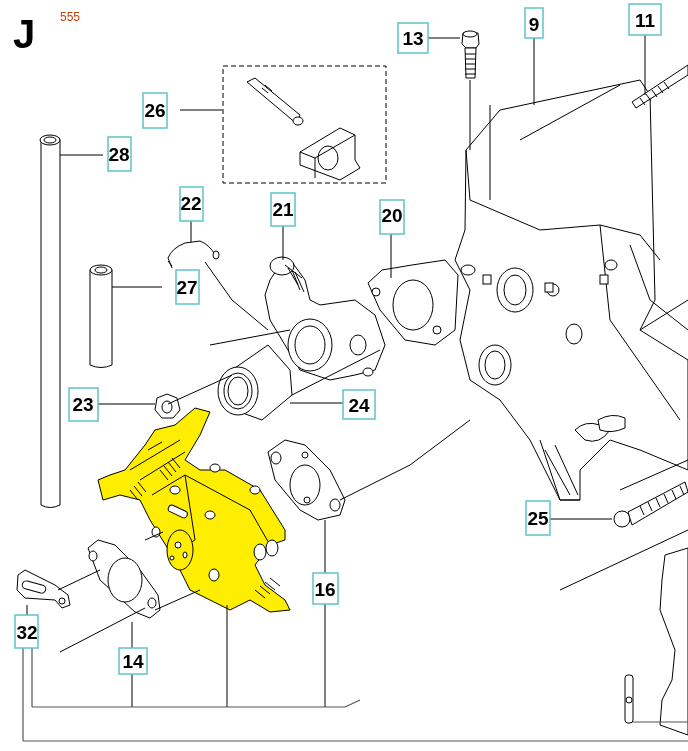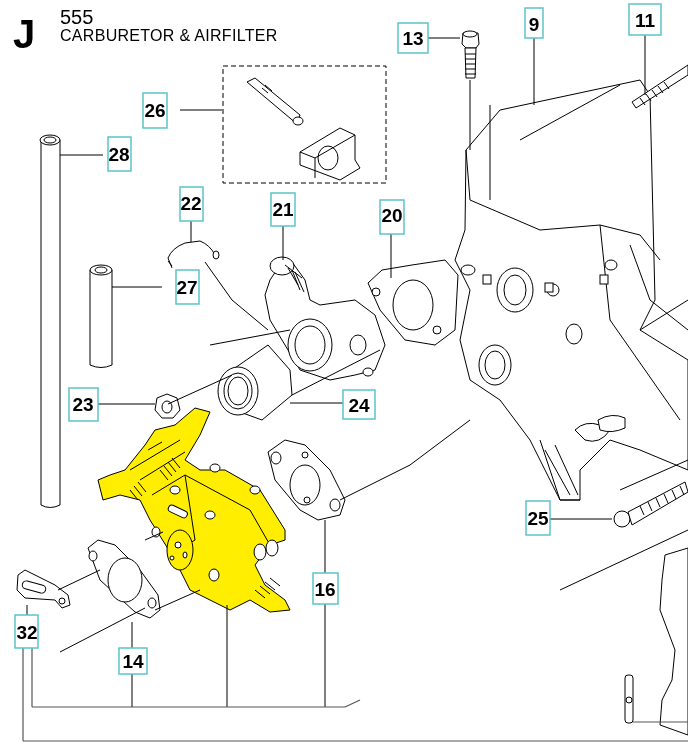--- a/index.html
+++ b/index.html
@@ -1,37 +1,36 @@
 <!DOCTYPE html>
 <html><head>
 <meta charset="utf-8">
 <style>
   html,body{margin:0;padding:0;background:#ffffff;}
   body{width:688px;height:751px;position:relative;overflow:hidden;font-family:"Liberation Sans",sans-serif;}
   #header{position:absolute;left:0;top:0;width:340px;height:60px;}
   #section-letter{position:absolute;left:13px;top:14px;font-family:"Liberation Sans",sans-serif;font-weight:bold;font-size:40px;line-height:40px;color:#000;}
-  #model-number{position:absolute;left:60px;top:9px;font-family:"Liberation Sans",sans-serif;font-size:20px;line-height:17px;color:#000000;}
+  #model-number{position:absolute;left:60px;top:9px;font-family:"Liberation Sans",sans-serif;font-size:12px;line-height:17px;color:#c2410c;}
   #section-title{position:absolute;left:60px;top:27px;font-family:"Liberation Sans",sans-serif;font-size:16px;line-height:17px;color:#000;letter-spacing:0.3px;}
   #diagram{position:absolute;left:0;top:0;}
   .callout-box{fill:#ffffff;stroke:#5cc4c8;stroke-width:1.5;}
   .callout-text{font-family:"Liberation Sans",sans-serif;font-weight:bold;font-size:19px;fill:#000;}
   .lead{stroke:#000;stroke-width:1;fill:none;}
   .part{stroke:#000;stroke-width:1;fill:#ffffff;}
   .part-np{stroke:#000;stroke-width:1;fill:none;}
   .yellow{stroke:#000;stroke-width:1;fill:#ffee00;}
   .dash{stroke:#000;stroke-width:1;fill:none;stroke-dasharray:5,3;}
   .frame{stroke:#555;stroke-width:1.2;fill:none;}
 </style>
 </head>
 <body>
 
 <div id="header">
   <div id="section-letter">J</div>
   <div id="model-number">555</div>
-  <div id="section-title">CARBURETOR &amp; AIRFILTER</div>
 </div>
 
 <svg id="diagram" width="688" height="751" viewBox="0 0 688 751">
 
   <g>
     <path class="part" d="M466,150 L500,110 L640,80 L650,95 L655,300 L640,330 L688,360 L688,470 L640,450 L610,440 L580,470 L580,500 L560,500 L545,470 L530,440 L500,400 L470,380 L460,340 L470,290 L455,260 L465,230 Z"></path>
     <path class="part-np" d="M466,150 L470,200 L540,230 L600,225 L640,235 L660,260"></path>
     <path class="part-np" d="M490,105 L490,200"></path>
     <path class="part-np" d="M520,140 L620,85"></path>
     <path class="part-np" d="M600,225 L610,320 L680,420"></path>

